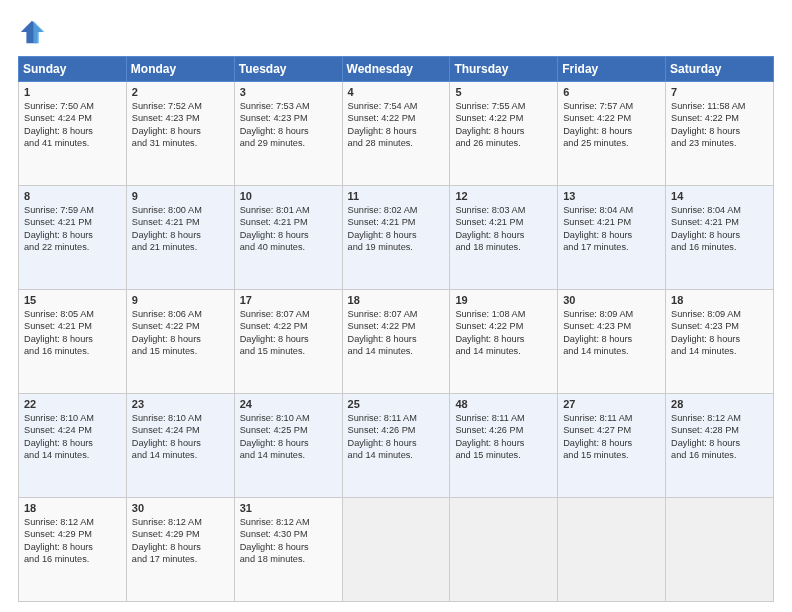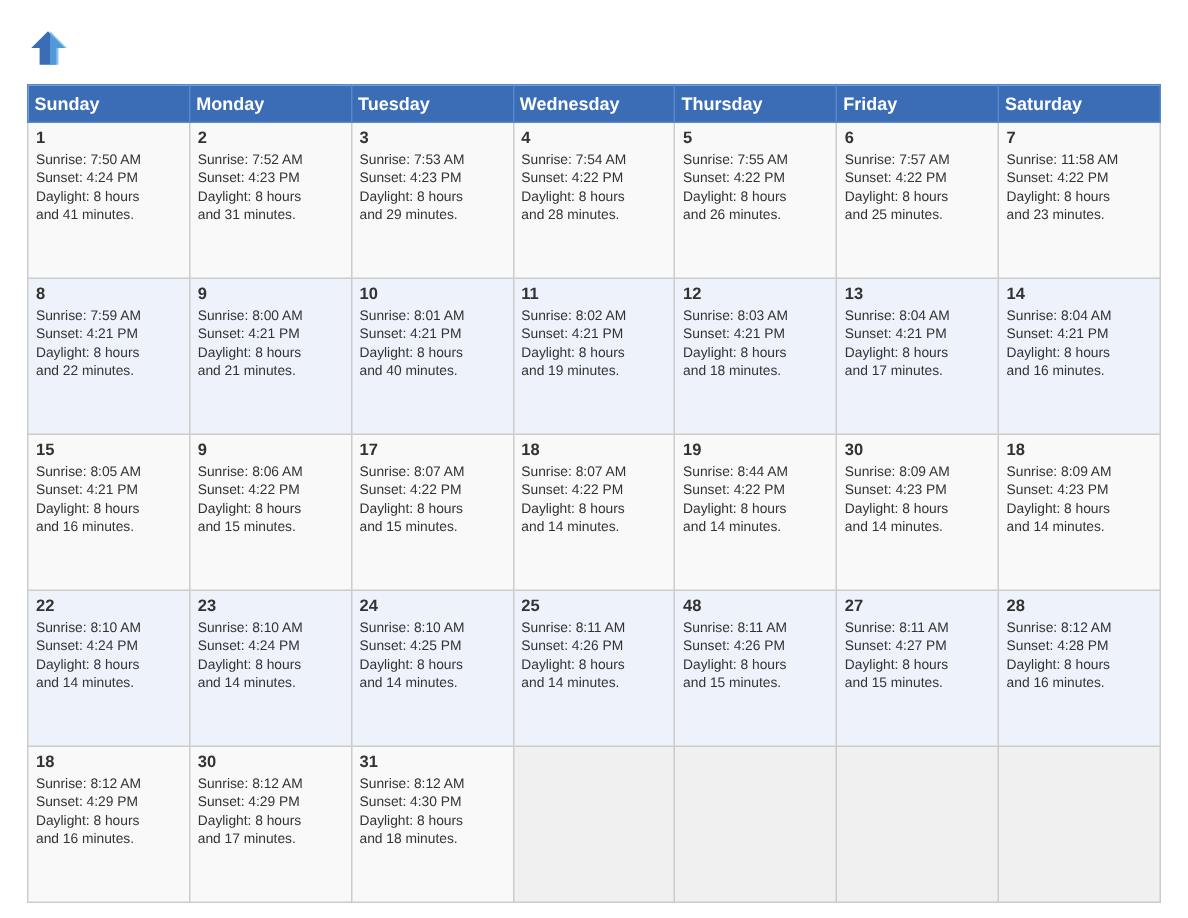--- a/index.html
+++ b/index.html
@@ -296,21 +296,21 @@
             <div class="cell-text">
               <div>Sunrise: 8:07 AM</div>
               <div>Sunset: 4:22 PM</div>
               <div>Daylight: 8 hours</div>
               <div>and 14 minutes.</div>
             </div>
           </td>
           <td>
             <span class="day-num">19</span>
             <div class="cell-text">
-              <div>Sunrise: 8:44 AM</div>
+              <div>Sunrise: 1:08 AM</div>
               <div>Sunset: 4:22 PM</div>
               <div>Daylight: 8 hours</div>
               <div>and 14 minutes.</div>
             </div>
           </td>
           <td>
             <span class="day-num">30</span>
             <div class="cell-text">
               <div>Sunrise: 8:09 AM</div>
               <div>Sunset: 4:23 PM</div>

